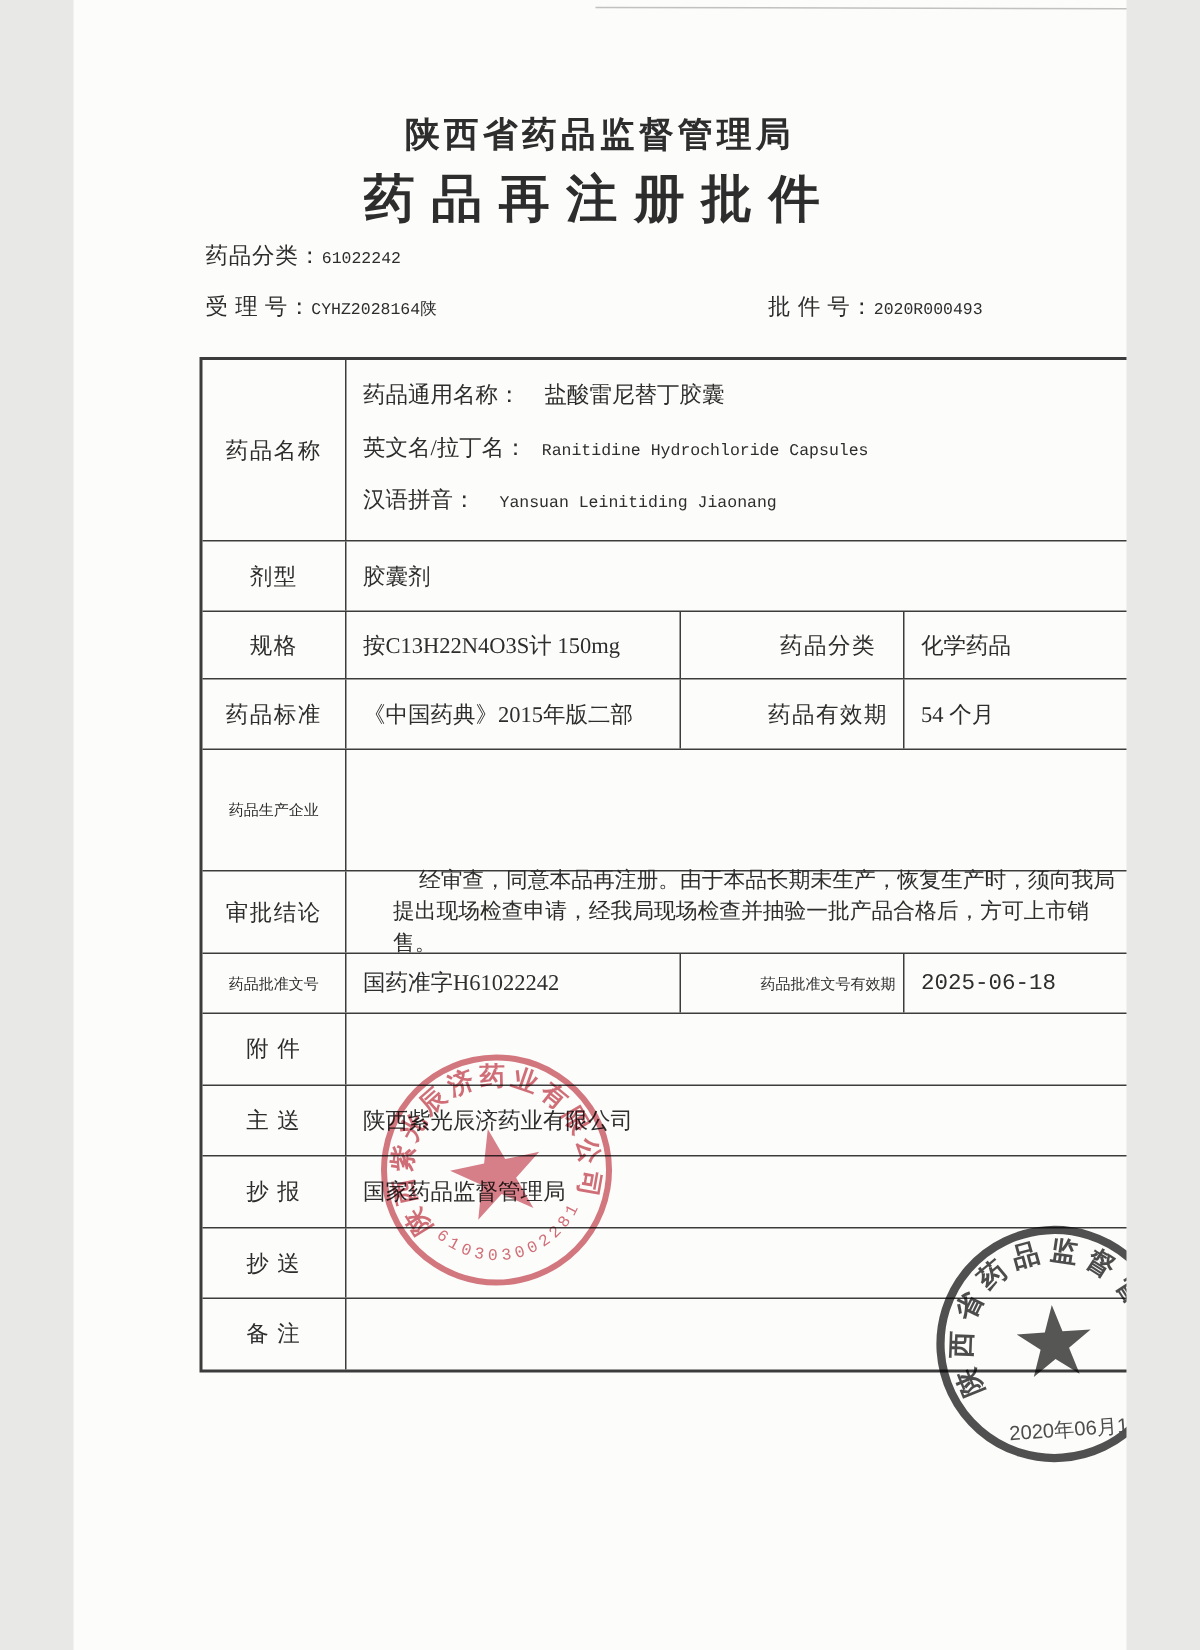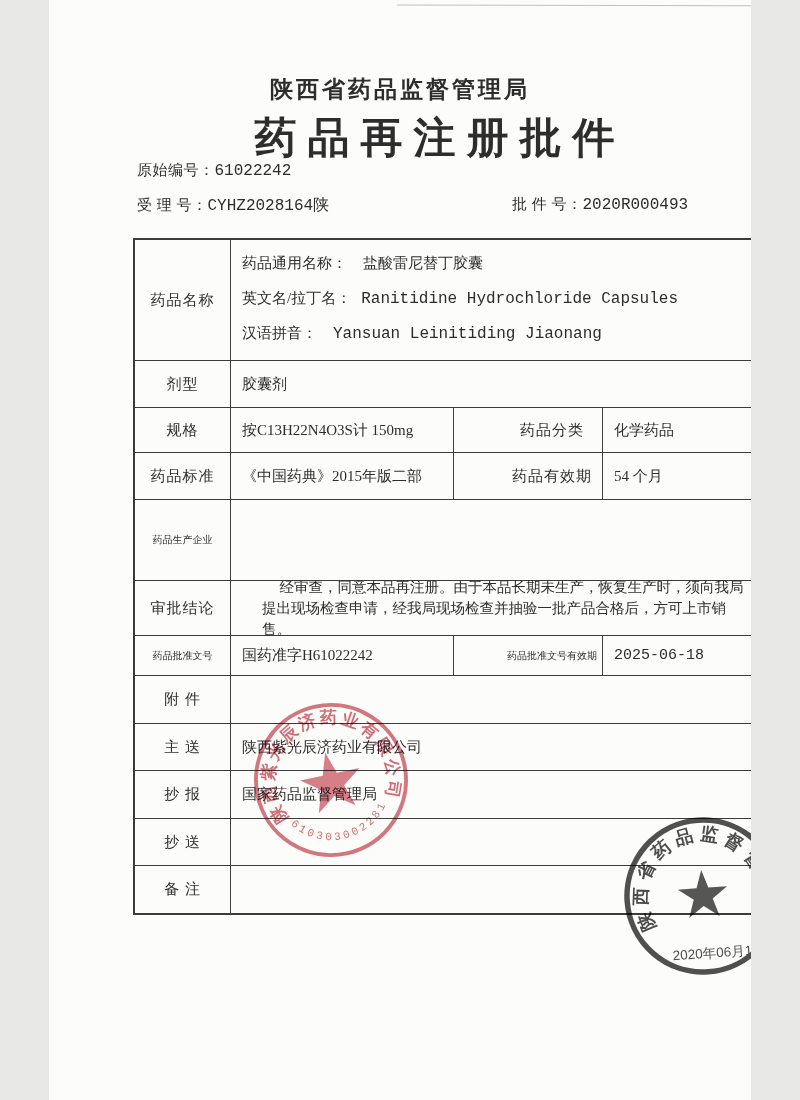--- a/index.html
+++ b/index.html
@@ -6,26 +6,26 @@
   .page{
     position:relative;width:702px;height:1100px;margin:0 auto;
     background:#fcfcfa;overflow:hidden;
     font-family:"Liberation Serif", serif;color:#2d2d2d;
   }
   .artifact-line{position:absolute;top:5px;left:348px;width:436px;height:1px;
     background:#8f8f8f;opacity:.55;transform:rotate(.15deg);}
   .org-title{position:absolute;top:74px;left:0;width:100%;text-align:center;
     font-size:23px;font-weight:bold;letter-spacing:3px;}
   .doc-title{position:absolute;top:110px;left:0;width:100%;text-align:center;
-    font-size:42px;font-weight:600;letter-spacing:11px;margin-left:40px;}
+    font-size:34px;font-weight:600;letter-spacing:11px;}
   .meta{position:absolute;font-size:15px;letter-spacing:.5px;white-space:nowrap;}
   .meta-original{top:161px;left:88px;}
   .meta-accept{top:195px;left:88px;}
   .meta-approve{top:195px;left:463px;}
-  .mono{font-family:"Liberation Mono", monospace;font-size:16px;letter-spacing:0;}
+  .mono{font-family:"Liberation Mono", monospace;font-size:11px;letter-spacing:0;}
   .gap{margin-left:10px;}
   .wgap{margin-left:16px;}
 
   .doc-table{position:absolute;left:84px;top:238px;width:631px;
     border:2px solid #3c3c3c;background:transparent;}
   .trow{display:flex;border-top:1.5px solid #3c3c3c;box-sizing:border-box;}
   .trow:first-child{border-top:none;}
   .h120{height:120px}.h47{height:47px}.h45{height:45px}.h81{height:81px}
   .h55{height:55px}.h40{height:40px}.h48{height:48px}
   .lbl{flex:0 0 96px;display:flex;align-items:center;justify-content:center;
@@ -50,21 +50,21 @@
 <body>
 
 <div class="page">
 
   <div class="artifact-line"></div>
 
   <div class="org-title">陕西省药品监督管理局</div>
   <div class="doc-title">药品再注册批件</div>
 
   <div class="meta meta-original">
-    <span>原始编号：</span><span class="mono">61022242</span>
+    <span>药品分类：</span><span class="mono">61022242</span>
   </div>
   <div class="meta meta-accept">
     <span>受 理 号：</span><span class="mono">CYHZ2028164陕</span>
   </div>
   <div class="meta meta-approve">
     <span>批 件 号：</span><span class="mono">2020R000493</span>
   </div>
 
   <div class="doc-table">
 

